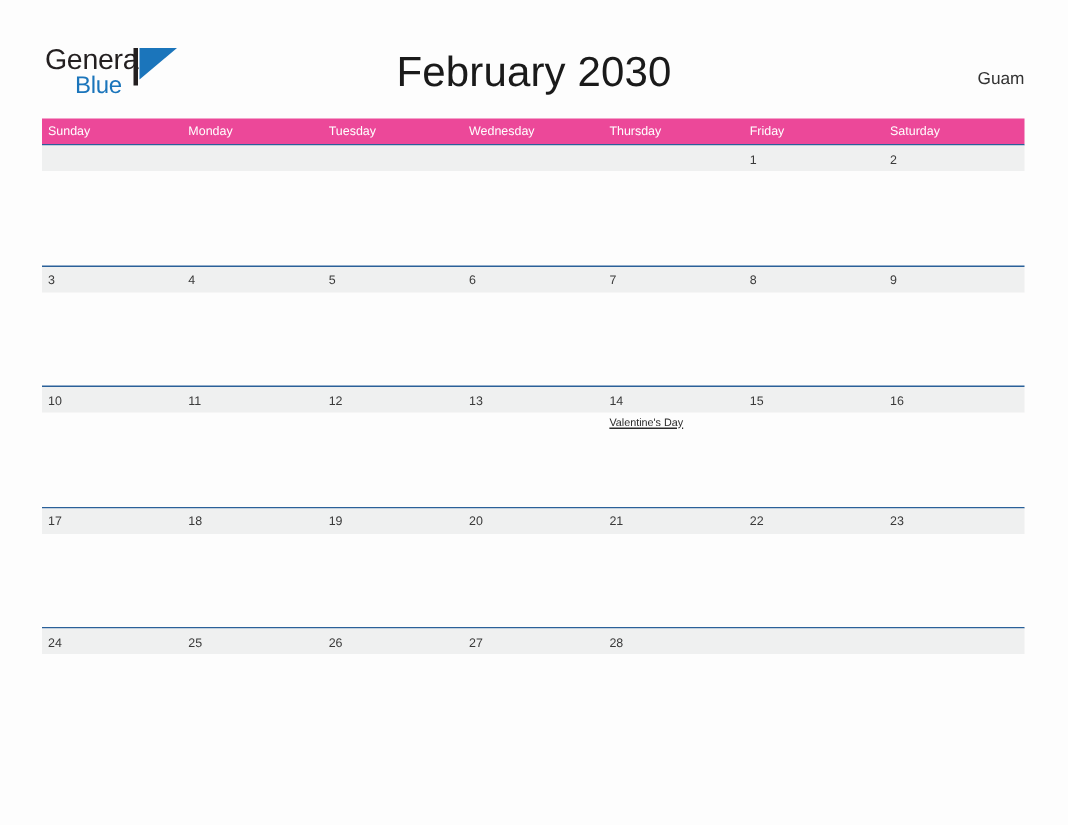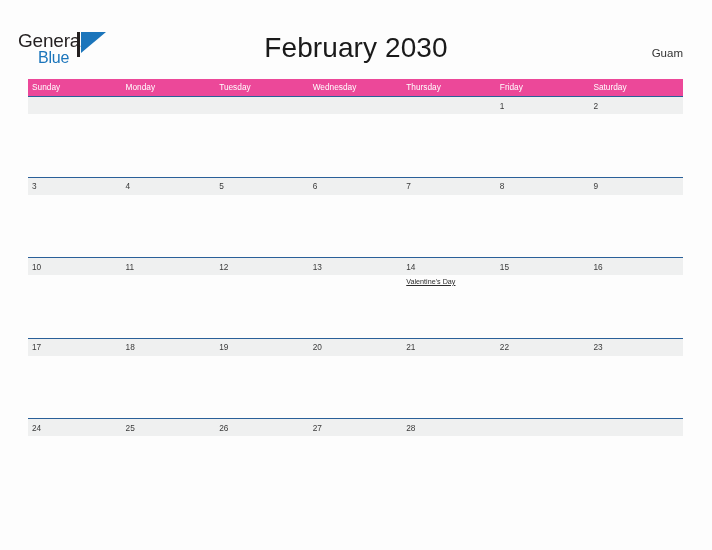--- a/index.html
+++ b/index.html
@@ -26,21 +26,21 @@
     position: absolute;
     left: 0;
     top: 0;
     width: 712px;
     height: 76px;
   }
 
   
   .logo {
     position: absolute;
-    left: 18px;
+    left: 30px;
     top: 31px;
     width: 120px;
     height: 42px;
     user-select: none;
   }
   .logo-general {
     position: absolute;
     left: 0;
     top: 0;
     font-size: 19px;

